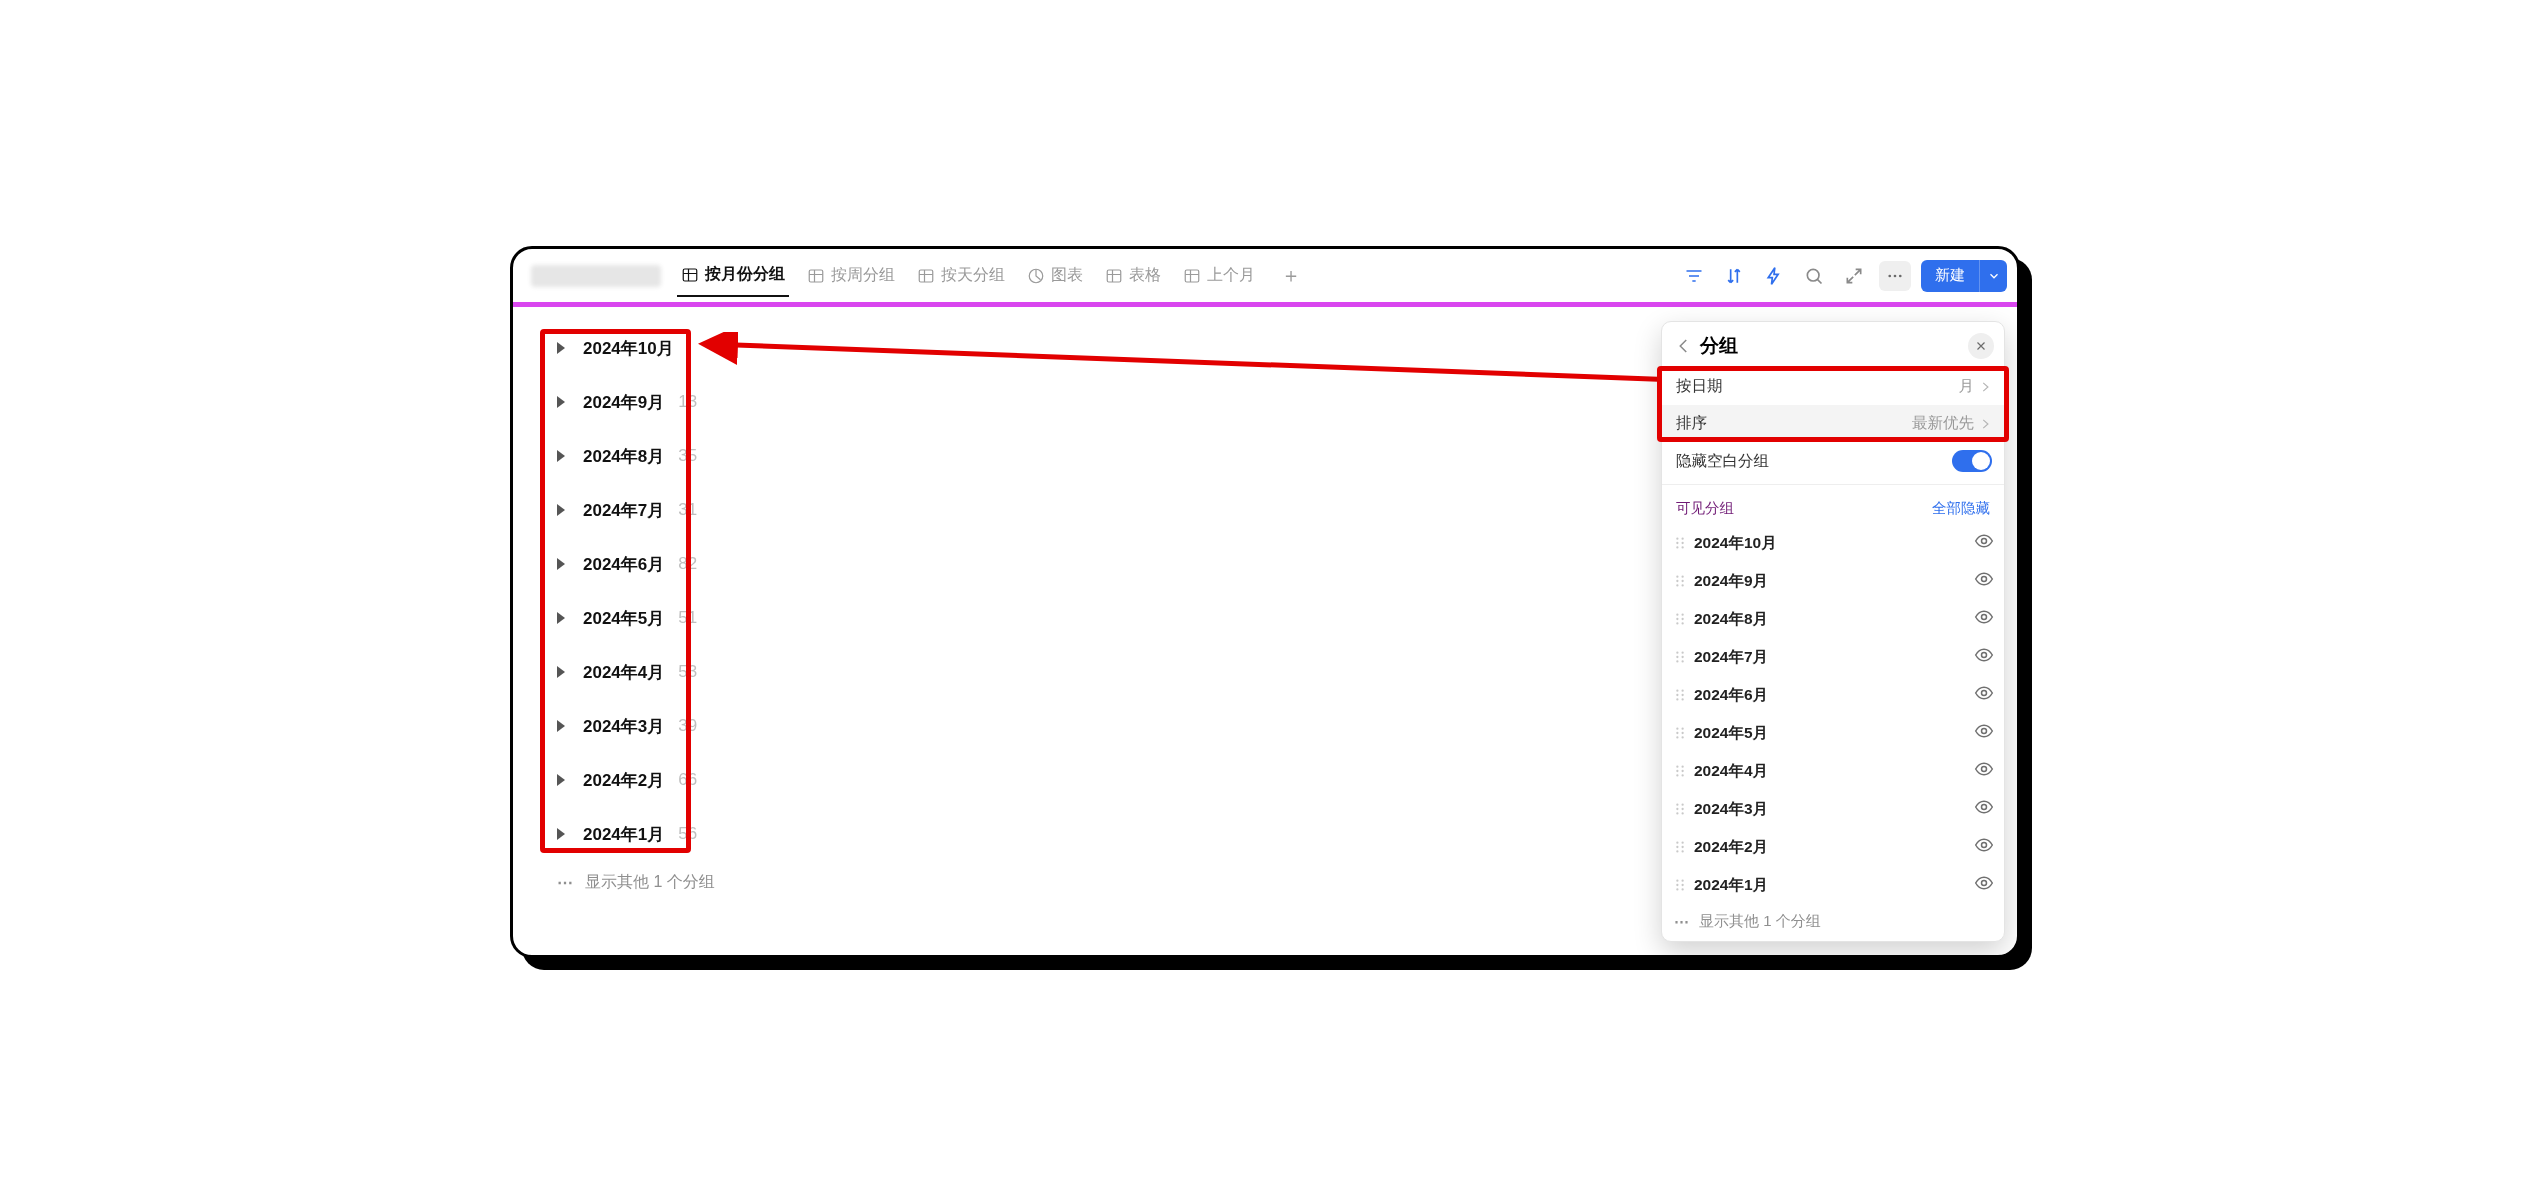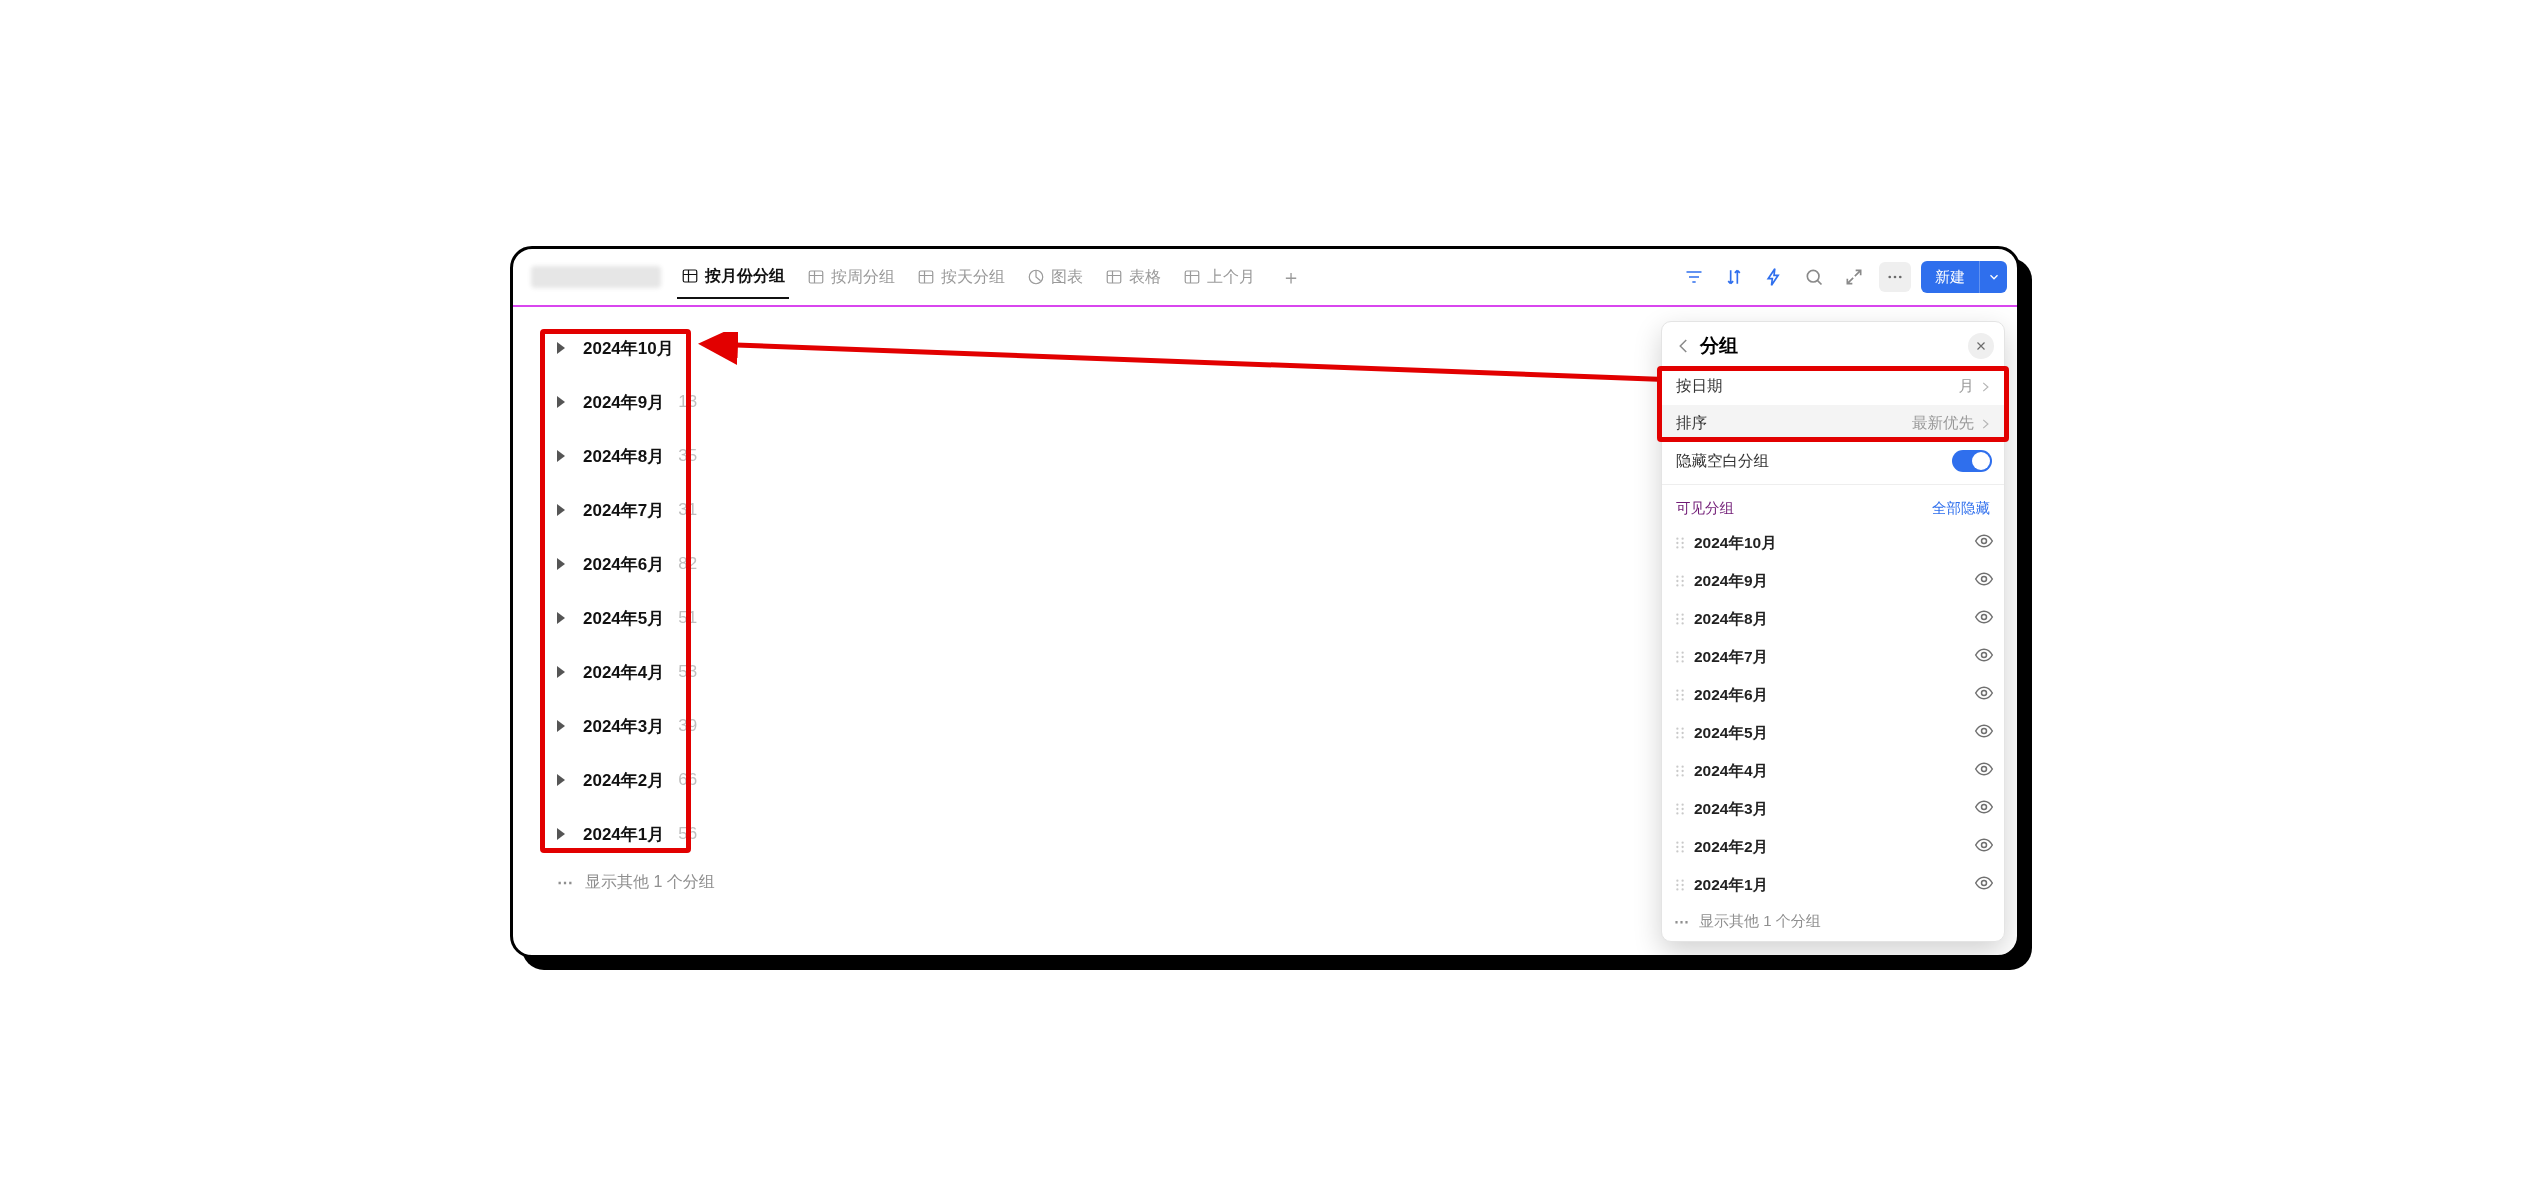--- a/index.html
+++ b/index.html
@@ -23,21 +23,21 @@
     box-shadow: 12px 12px 0 0 #000;
     overflow: hidden;
   }
 
   
   .toolbar {
     display: flex;
     align-items: center;
     height: 58px;
     padding: 0 10px 0 18px;
-    border-bottom: 2px solid #d946ef; 
+    border-bottom: 5px solid #d946ef; 
   }
   .db-title {
     width: 130px; height: 22px;
     background: #e6e6e6; border-radius: 4px;
     filter: blur(2px);
     margin-right: 16px;
   }
   .tabs { display: flex; align-items: center; gap: 14px; }
   .tab {
     display: flex; align-items: center; gap: 6px;

